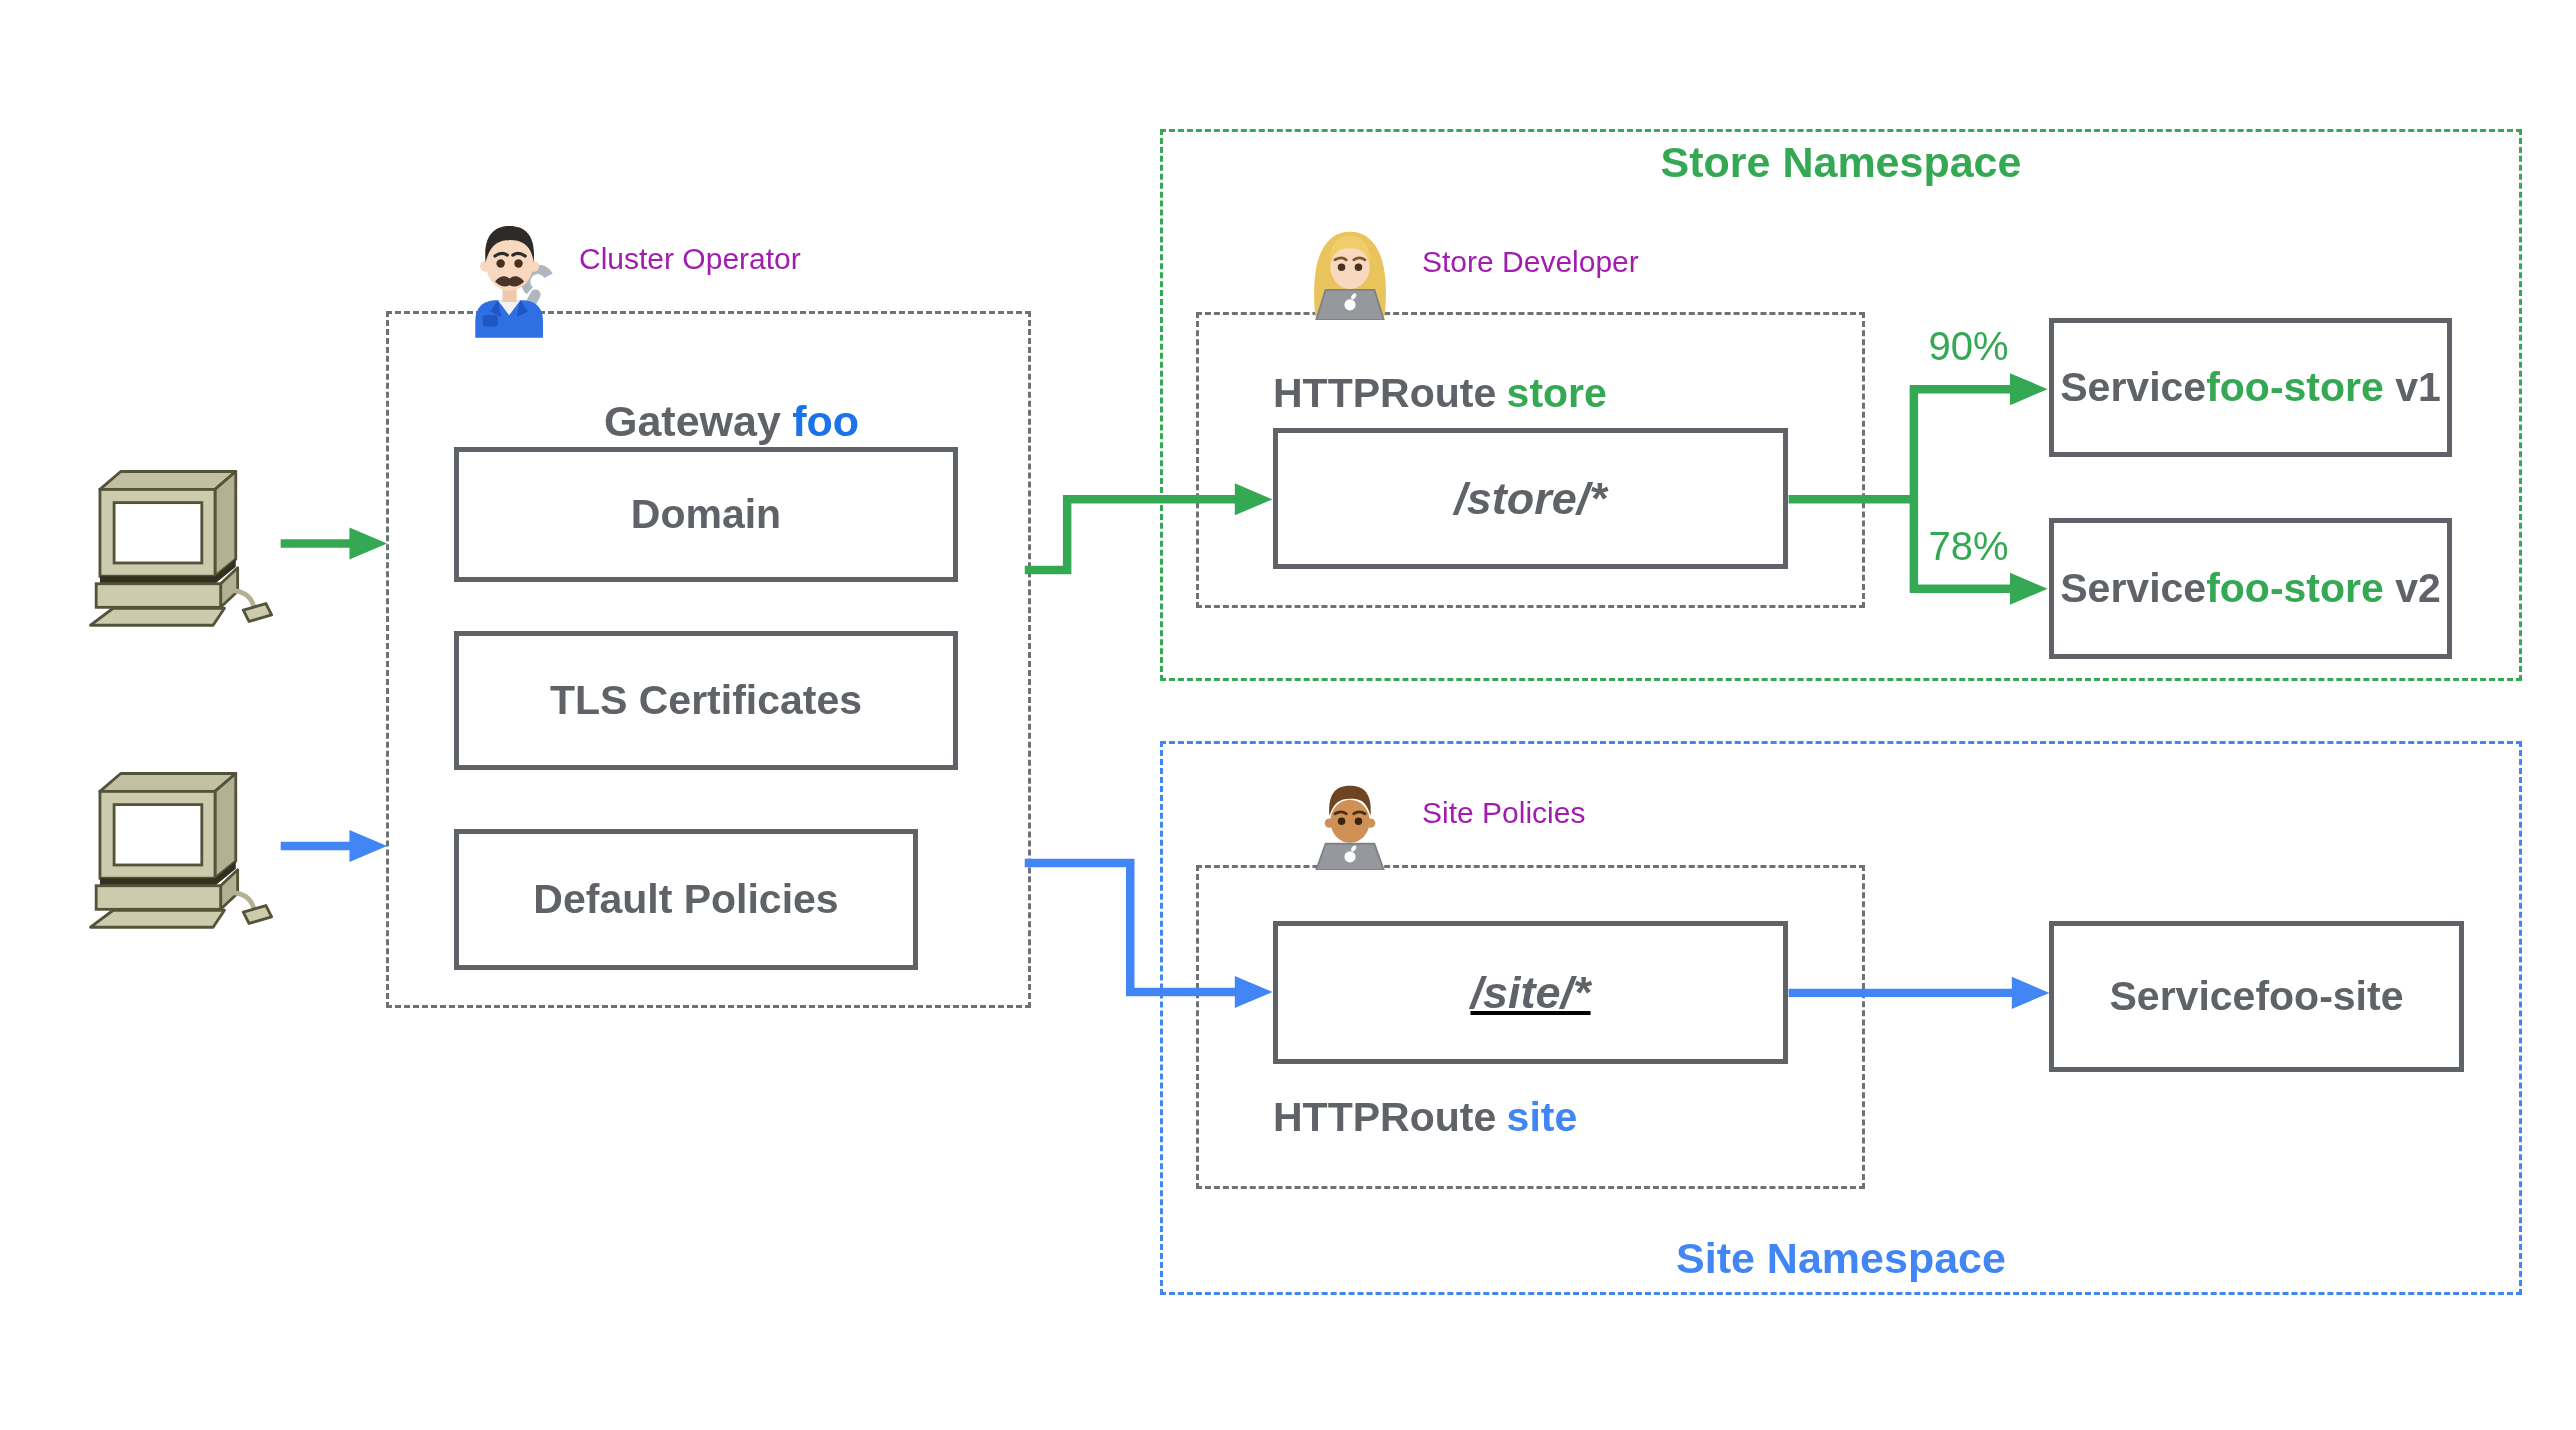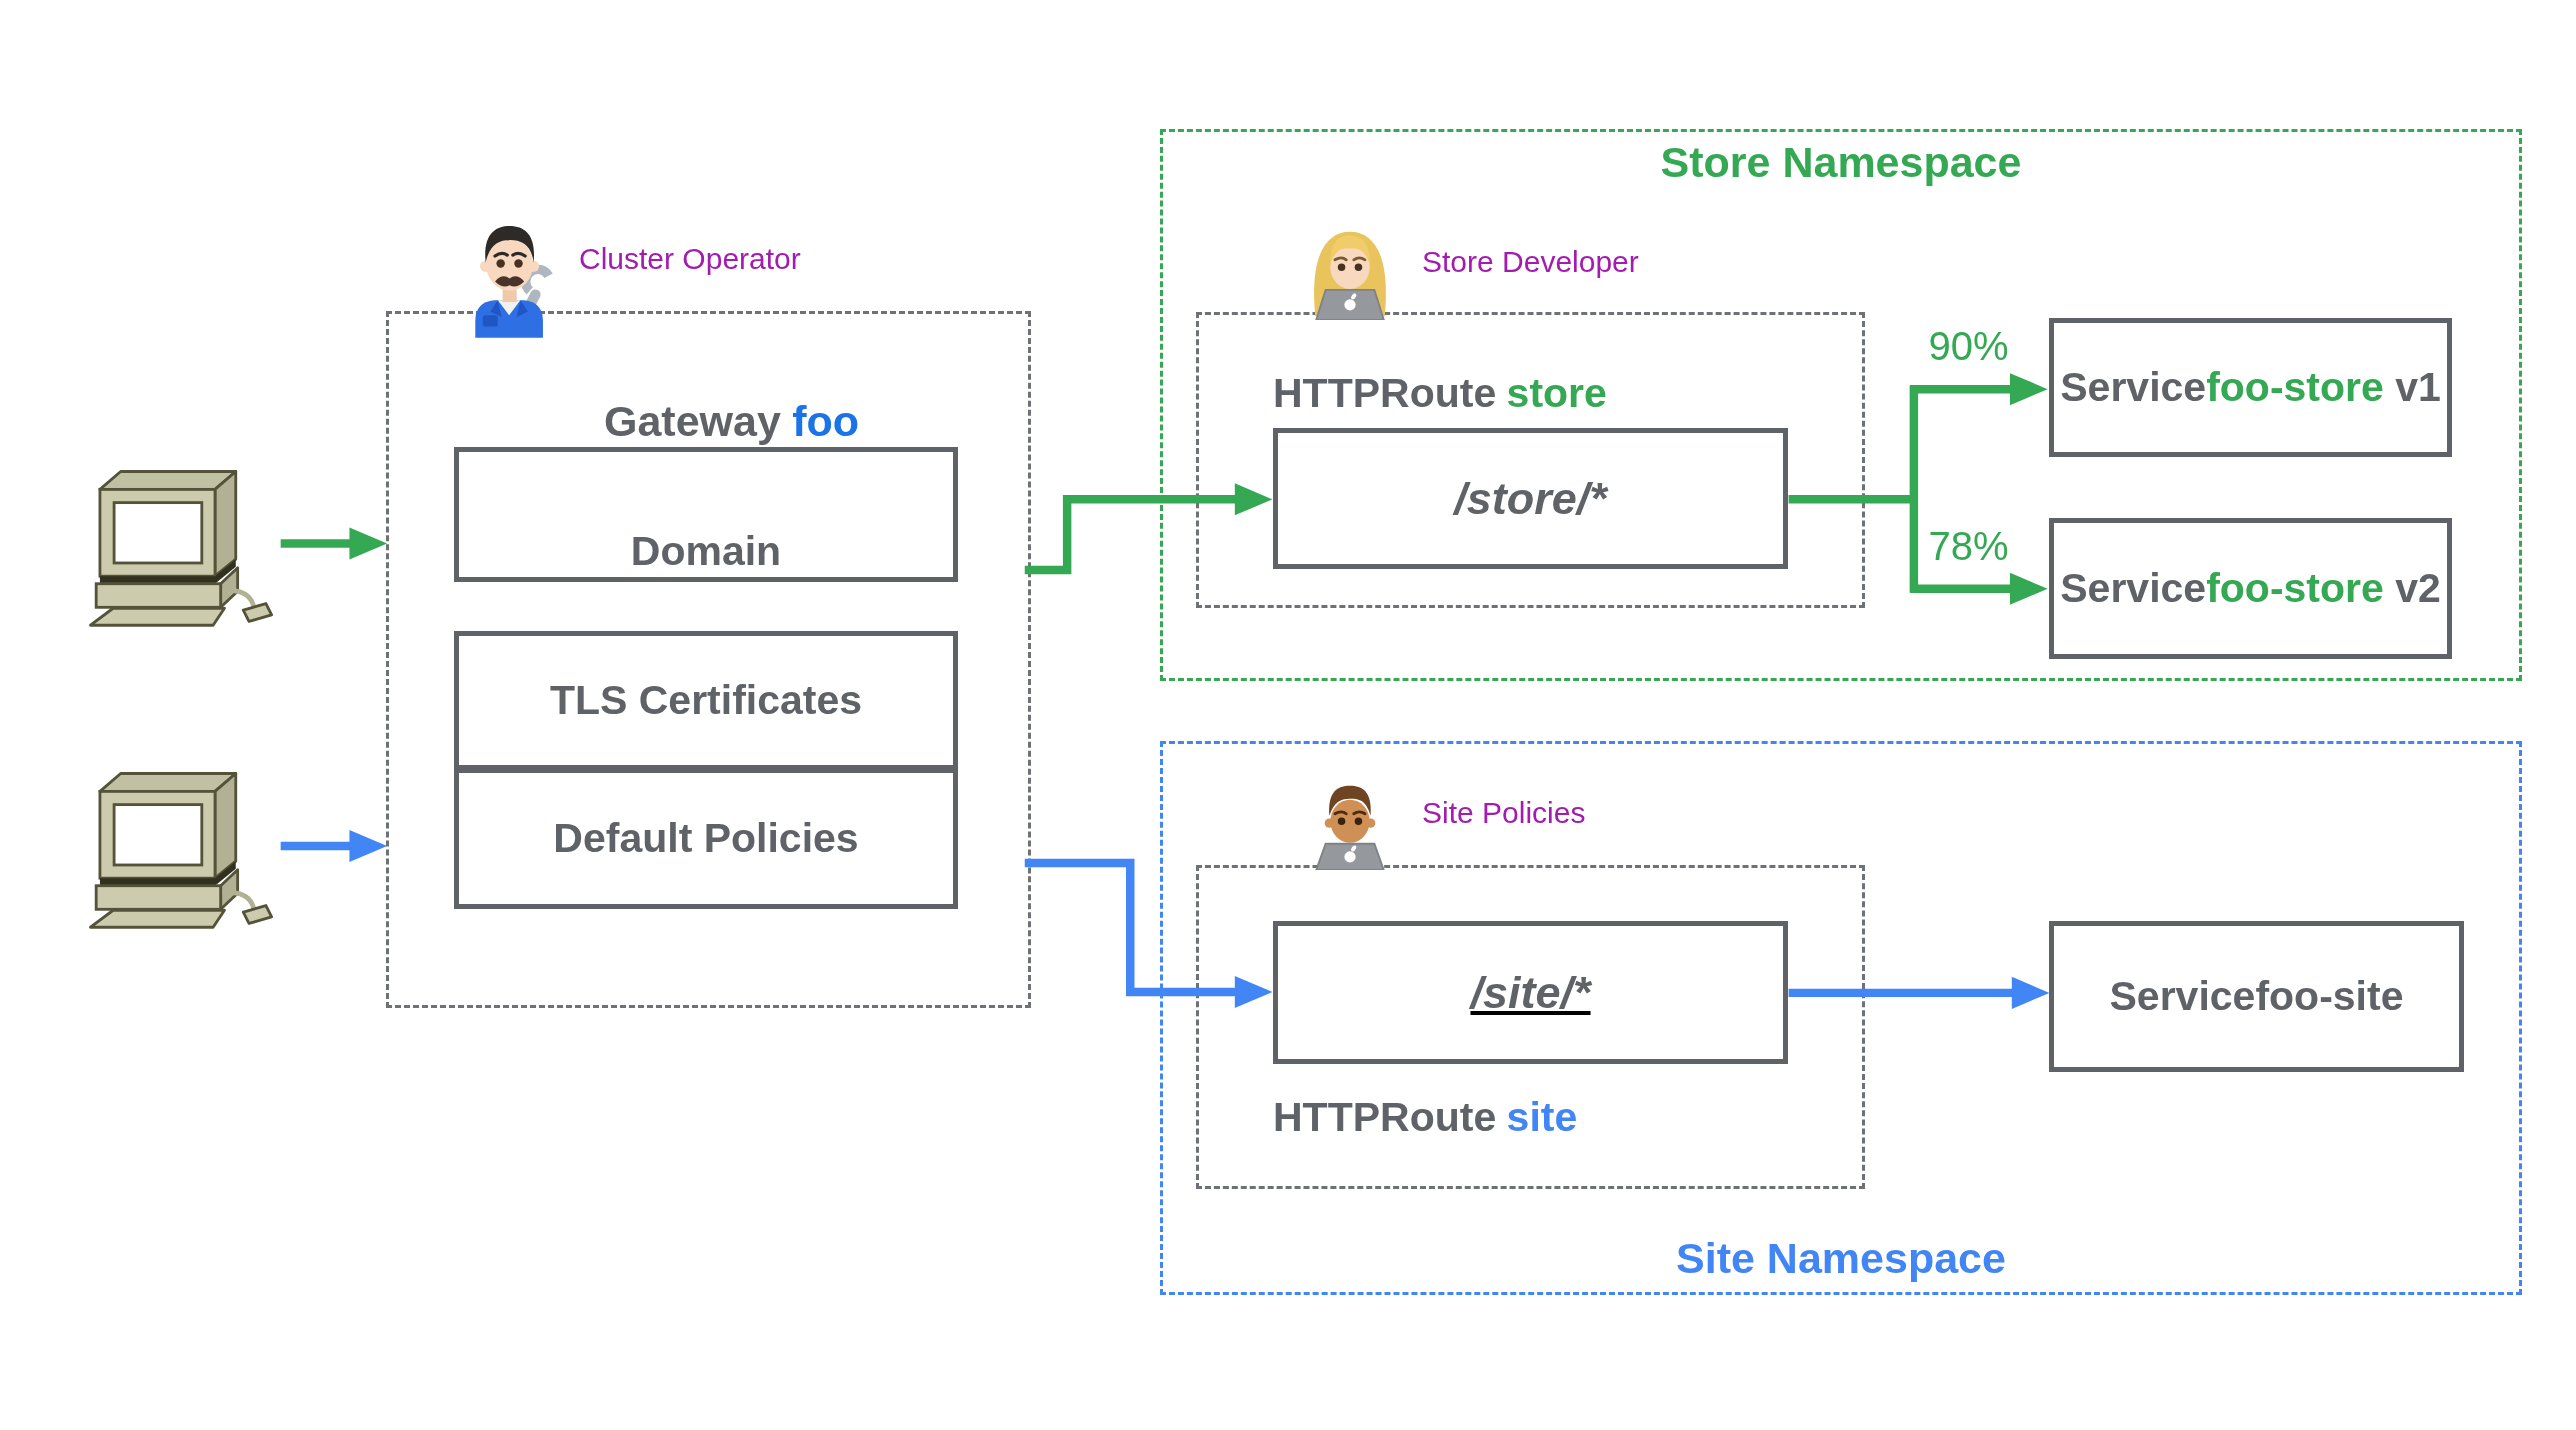--- a/index.html
+++ b/index.html
@@ -133,29 +133,29 @@
     <circle cx="58" cy="61" r="4.5" fill="#48321f"></circle>
     <path d="M33 80 q8 -9 15.5 -3 q7.5 -6 15.5 3 q-8 8 -15.5 4 q-7.5 4 -15.5 -4 Z" fill="#4a332a"></path>
   </svg>
 </div>
 <div class="abs person-label" style="left:579px; top:242px;">Cluster Operator</div>
 
 <div class="abs gw-title" style="left:386px; top:397px; width:691px;">
   <span>Gateway</span><span class="nm txt-blue-dark">foo</span>
 </div>
 
-<div class="abs solid-box" style="left:454px; top:447px; width:504px; height:135px;align-items:flex-end;">
+<div class="abs solid-box" style="left:454px; top:447px; width:504px; height:135px;">
   <div class="box-title">Domain</div>
 </div>
 
 <div class="abs solid-box" style="left:454px; top:631px; width:504px; height:139px;">
   <div class="box-title">TLS Certificates</div>
 </div>
 
-<div class="abs solid-box" style="left:454px; top:768px; width:504px; height:141px;">
+<div class="abs solid-box" style="left:454px; top:829px; width:464px; height:141px;">
   <div class="box-title">Default Policies</div>
 </div>
 
 <div class="abs section-title txt-green" style="left:1160px; top:138px; width:1362px;">Store Namespace</div>
 
 <div class="abs avatar" style="left:1304px; top:209px; width:92px; height:111px;">
   <svg width="92" height="111" viewBox="0 0 98 118">
     <path d="M12 114 C6 52 22 24 49 24 C76 24 92 52 86 114 Z" fill="#e9c45c"></path>
     <ellipse cx="49" cy="62" rx="21" ry="23" fill="#f8d9c0"></ellipse>
     <path d="M28 58 C27 36 37 28 49 28 C65 28 71 42 70 58 C63 40 56 42 46 42 C36 42 32 48 28 58 Z" fill="#f0cd6a"></path>

